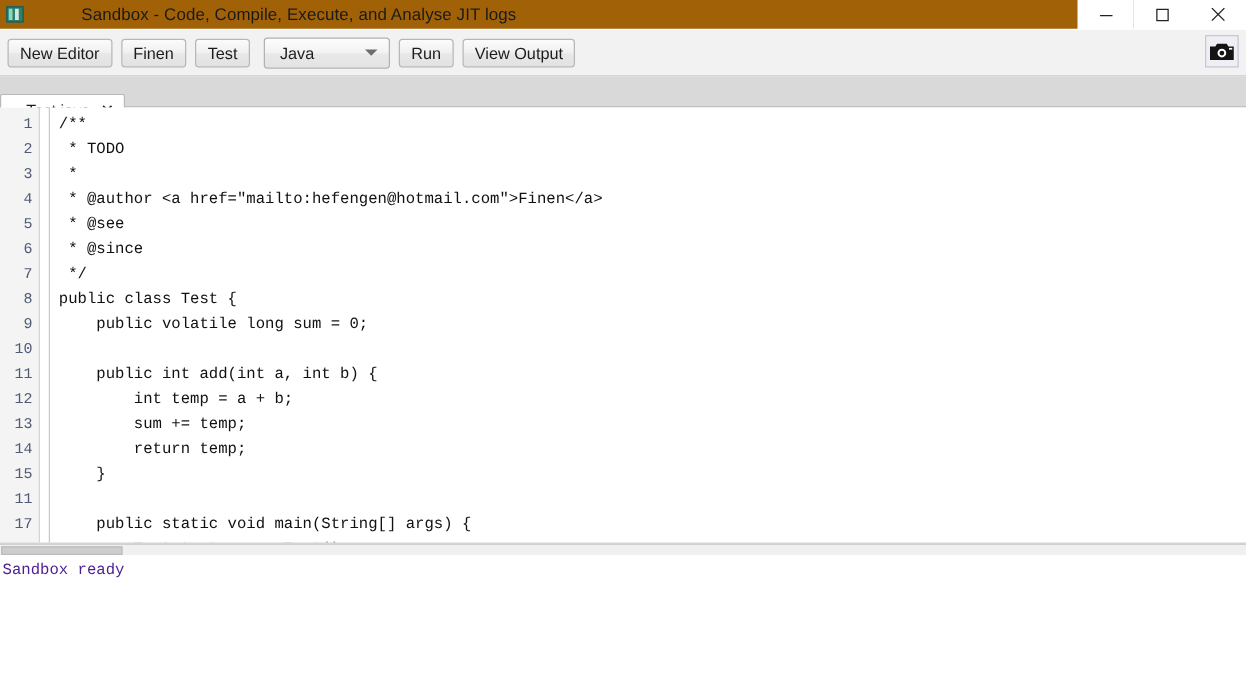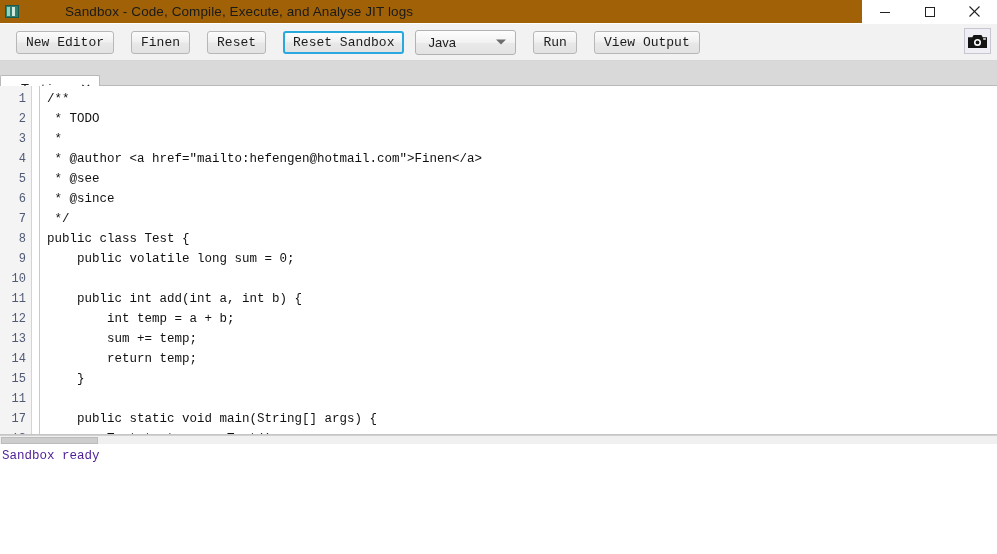--- a/index.html
+++ b/index.html
@@ -76,29 +76,28 @@
     display: flex;
     align-items: center;
     padding: 0 6px;
     gap: 7px;
     position: relative;
   }
   .tb-btn {
     height: 23px;
     padding: 0 9px;
     font-size: 13px;
-    font-family: Liberation Mono, monospace;
+    font-family: Liberation Sans, sans-serif;
     color: #1c1c1c;
     background: linear-gradient(to bottom, #fbfbfb 0%, #f0f0f0 48%, #e8e8e8 52%, #e2e2e2 100%);
     border: 1px solid #b7b7b7;
     border-radius: 3px;
     display: flex; align-items: center; justify-content: center;
     white-space: nowrap;
     cursor: default;
-    margin-left: 10px;
   }
   .tb-btn.focused {
     border: 2px solid #29a8df;
     padding: 0 8px;
   }
   .tb-select {
     height: 25px;
     width: 101px;
     font-size: 13px;
     color: #1c1c1c;
@@ -259,22 +258,21 @@
           <line x1="1.5" y1="1.5" x2="11.5" y2="11.5" stroke="#222" stroke-width="1.1"></line>
           <line x1="11.5" y1="1.5" x2="1.5" y2="11.5" stroke="#222" stroke-width="1.1"></line>
         </svg>
       </div>
     </div>
   </div>
 
   <div class="toolbar">
     <div class="tb-btn">New Editor</div>
     <div class="tb-btn">Finen</div>
-    <div class="tb-btn">Reset</div>
-    <div class="tb-btn focused">Reset Sandbox</div>
+    <div class="tb-btn">Test</div>
     <div class="tb-select">
       <span class="sel-label">Java</span>
       <span class="chev"></span>
     </div>
     <div class="tb-btn">Run</div>
     <div class="tb-btn">View Output</div>
 
     <div class="camera-btn">
       <svg width="21" height="16" viewBox="0 0 21 16">
         <path d="M1 4.2h4.3L6.6 2h7.8l1.3 2.2H20V15H1z" fill="#141414"></path>

